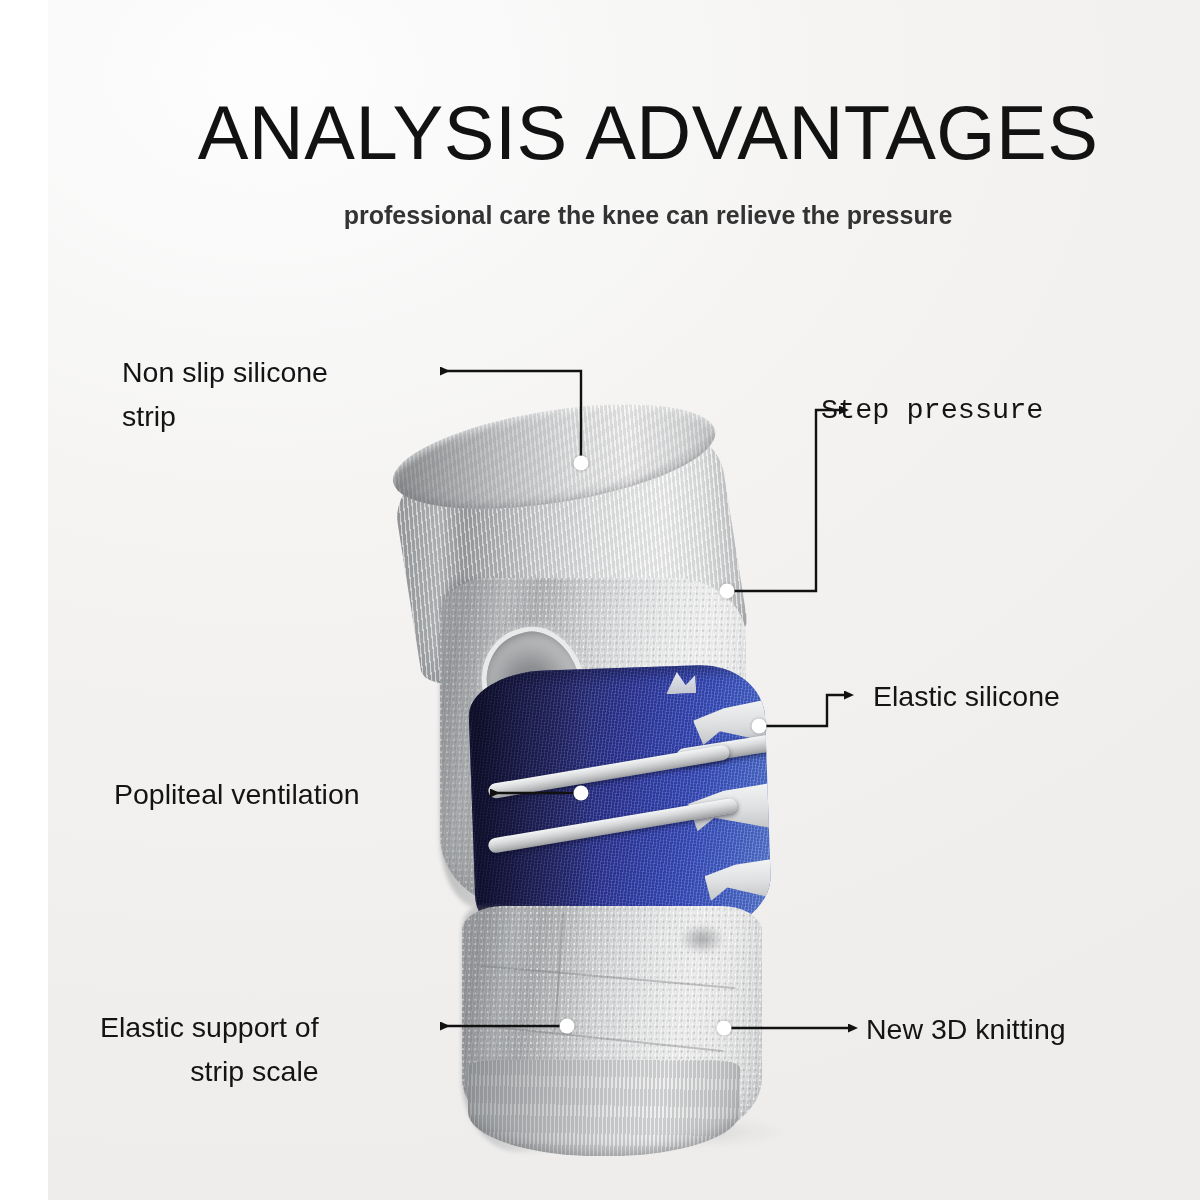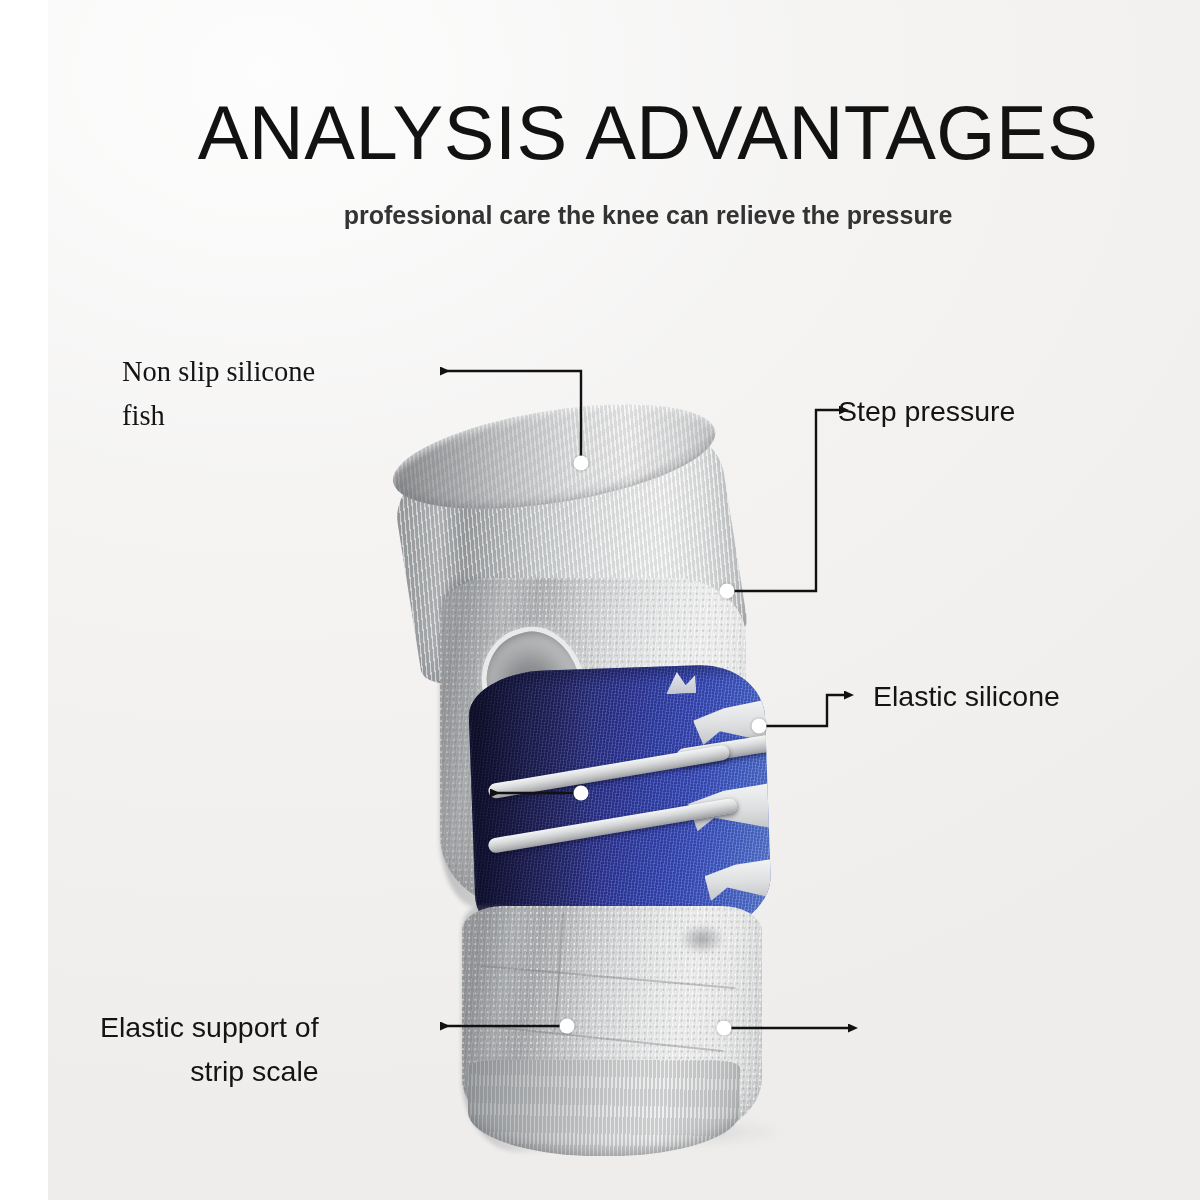--- a/index.html
+++ b/index.html
@@ -468,32 +468,38 @@
     <path d="M676,1028 L800,1028" stroke="#111111" stroke-width="2.4" fill="none" marker-end="url(#arrowR)"></path>
   </svg>
 
   <div class="dot" style="left:533px; top:463px;"></div>
   <div class="dot" style="left:679px; top:591px;"></div>
   <div class="dot" style="left:711px; top:726px;"></div>
   <div class="dot" style="left:533px; top:793px;"></div>
   <div class="dot" style="left:519px; top:1026px;"></div>
   <div class="dot" style="left:676px; top:1028px;"></div>
 
-  <div class="label l-left" style="left:74px; top:350px;font-family:Liberation Serif, serif;">
+  <div class="label l-left" style="left:74px; top:350px;">
     <div>Non slip silicone</div>
-    <div>fish</div>
-  </div>
-
-  <div class="label l-right" style="left:790px; top:389px;">
+    <div>strip</div>
+  </div>
+
+  <div class="label l-right" style="left:773px; top:389px;font-family:Liberation Mono, monospace;">
     <div>Step pressure</div>
   </div>
 
   <div class="label l-right" style="left:825px; top:674px;">
     <div>Elastic silicone</div>
   </div>
 
+  <div class="label l-left" style="left:66px; top:772px;">
+    <div>Popliteal ventilation</div>
+  </div>
 
   <div class="label l-left" style="left:52px; top:1005px;text-align:right;">
     <div>Elastic support of</div>
     <div>strip scale</div>
   </div>
 
+  <div class="label l-right" style="left:818px; top:1007px;">
+    <div>New 3D knitting</div>
+  </div>
 </div>
 
 </body></html>

